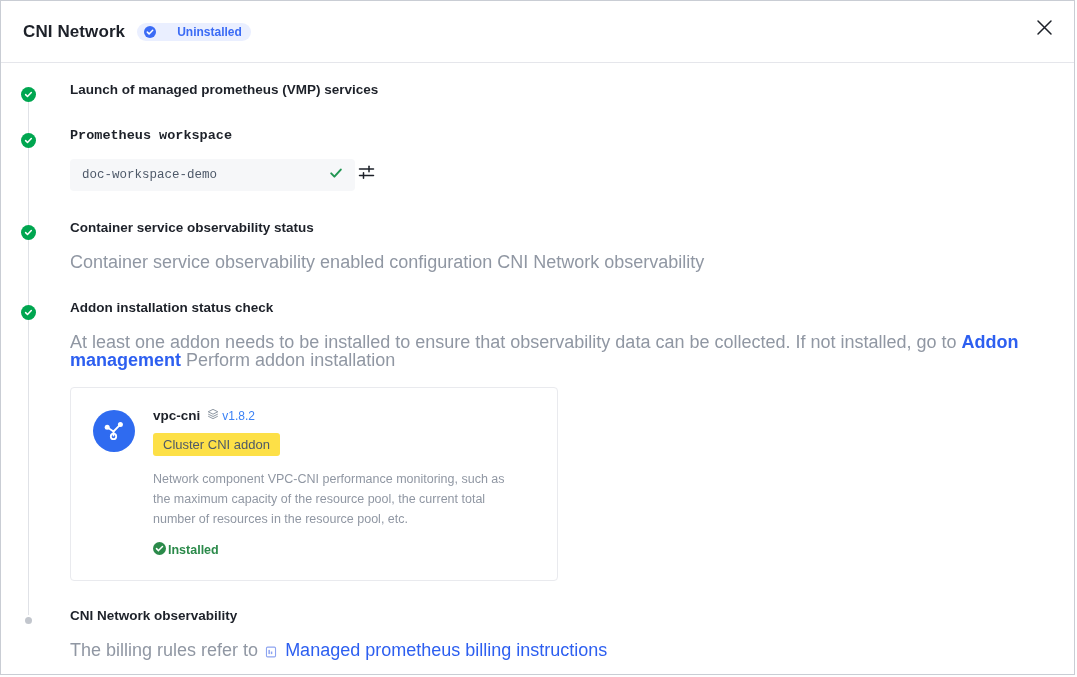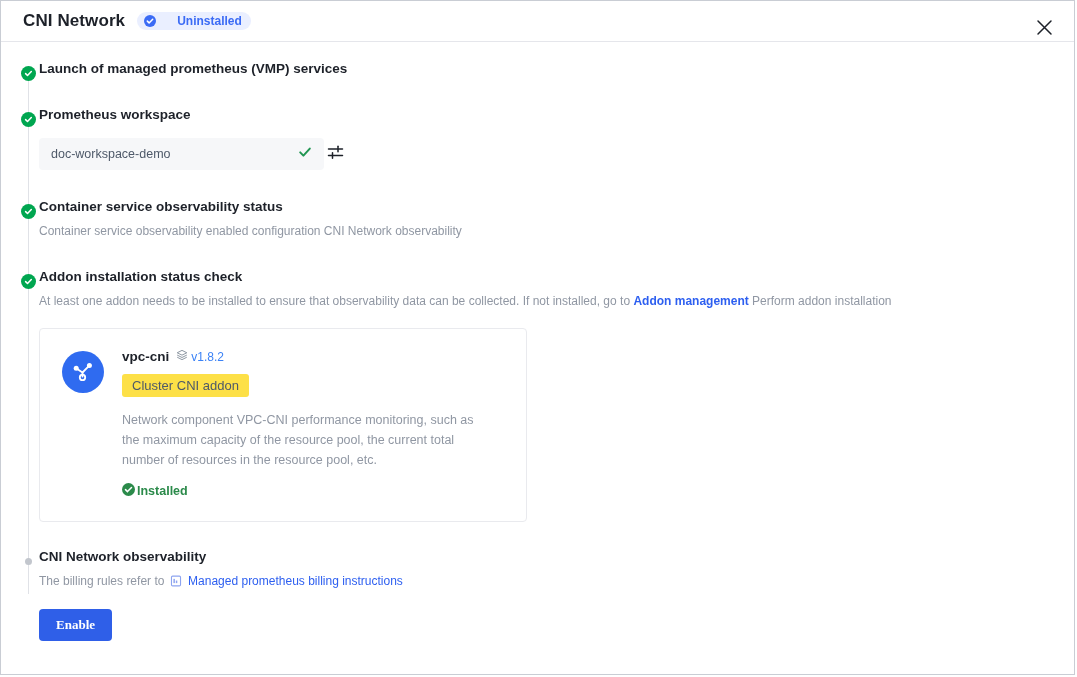--- a/index.html
+++ b/index.html
@@ -17,21 +17,21 @@
     height: 675px;
     box-sizing: border-box;
     border: 1px solid #c9cdd4;
     background: #ffffff;
     overflow: hidden;
   }
 
   
   .panel-header {
     position: relative;
-    height: 41px;
+    height: 62px;
     box-sizing: border-box;
     border-bottom: 1px solid #e5e6eb;
     display: flex;
     align-items: center;
     padding: 0 22px;
   }
   .panel-title {
     font-size: 17px;
     font-weight: bold;
     color: #1d2129;
@@ -64,21 +64,21 @@
     color: #1d2129;
   }
 
   
   .steps {
     position: relative;
     padding: 18px 0 0 0;
   }
   .step {
     position: relative;
-    padding-left: 38px;
+    padding-left: 69px;
     padding-bottom: 2px;
   }
   .step-marker {
     position: absolute;
     left: 20px;
     top: 6px;
     width: 15px;
     height: 15px;
     display: flex;
     align-items: center;
@@ -107,24 +107,24 @@
     background: #e0e2e7;
     z-index: 1;
   }
   .step-title {
     font-size: 13.5px;
     font-weight: bold;
     color: #1d2129;
     line-height: 18px;
   }
   .step-desc {
-    font-size: 12px;
+    font-size: 18px;
     color: #9097a3;
     line-height: 18px;
-    margin-top: 6px;
+    margin-top: 16px;
   }
   .link {
     color: #2d5ff0;
     text-decoration: none;
     font-weight: bold;
     cursor: pointer;
   }
 
   
   .select-row {
@@ -281,21 +281,21 @@
       <div class="step-marker">
         <span class="dot-done">
           <svg width="9" height="9" viewBox="0 0 9 9">
             <path d="M1.6 4.6 L3.5 6.5 L7.3 2.5" fill="none" stroke="#ffffff" stroke-width="1.5" stroke-linecap="round" stroke-linejoin="round"></path>
           </svg>
         </span>
       </div>
       <div class="step-title">Launch of managed prometheus (VMP) services</div>
     </div>
 
-    <div class="step" style="padding-bottom:28px;">
+    <div class="step" style="padding-bottom:28px;font-family:Liberation Mono, monospace;">
       <div class="step-marker">
         <span class="dot-done">
           <svg width="9" height="9" viewBox="0 0 9 9">
             <path d="M1.6 4.6 L3.5 6.5 L7.3 2.5" fill="none" stroke="#ffffff" stroke-width="1.5" stroke-linecap="round" stroke-linejoin="round"></path>
           </svg>
         </span>
       </div>
       <div class="step-title">Prometheus workspace</div>
 
       <div class="select-row">

